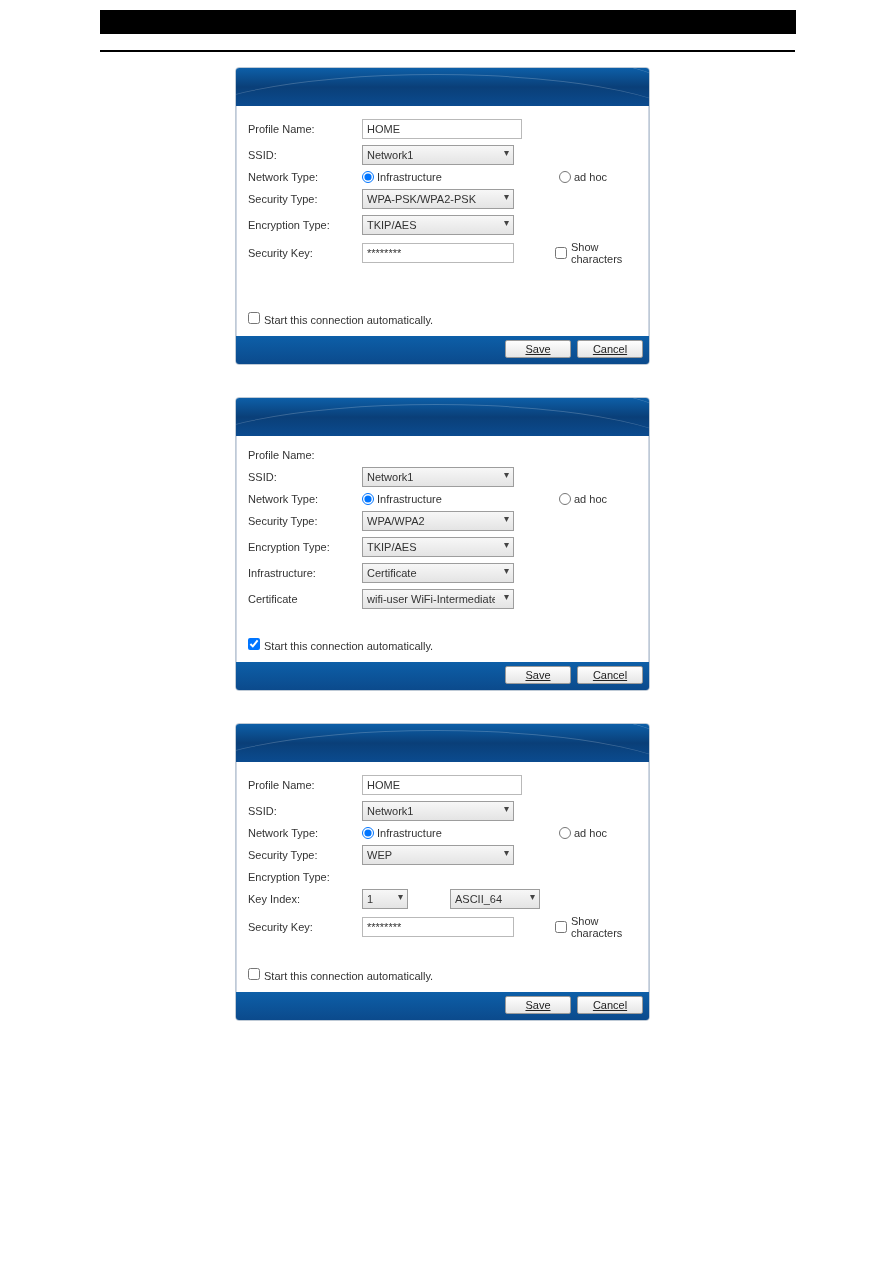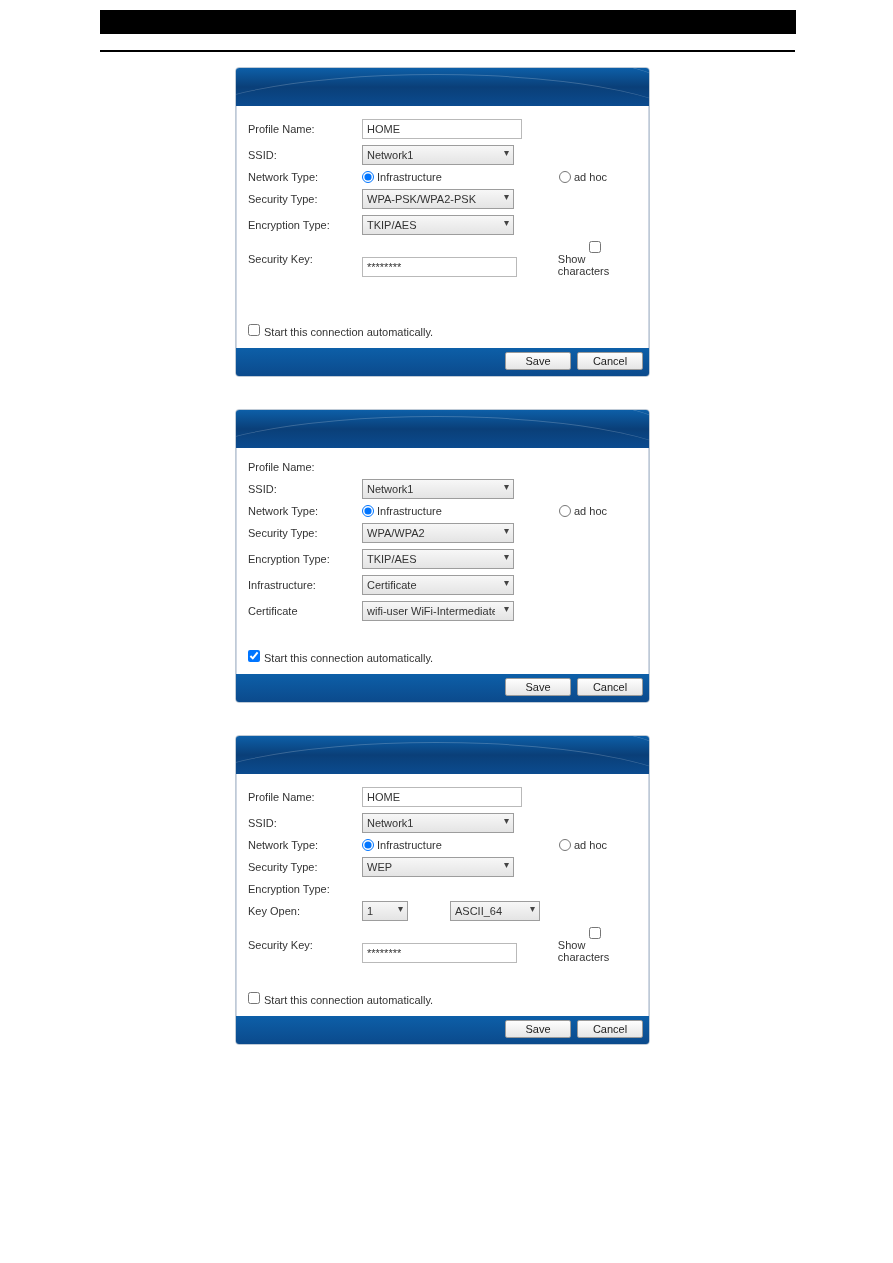--- a/index.html
+++ b/index.html
@@ -79,21 +79,21 @@
   }
   .lbl {
     width: 84px;
     flex: 0 0 84px;
     font-size: 11px;
     color: #333;
   }
   .ctrl {
     flex: 1;
     display: flex;
-    align-items: flex-end;
+    align-items: center;
     gap: 8px;
     padding-left: 10px;
   }
   .txt, .sel {
     height: 20px;
     font-size: 11px;
     font-family: Arial, sans-serif;
     color: #333;
     padding: 1px 4px;
   }
@@ -146,39 +146,39 @@
     font-size: 11px;
     margin-top: 44px;
     margin-bottom: 4px;
   }
   .chk-row.tight { margin-top: 26px; }
   .show-chars {
     display: flex;
     align-items: center;
     font-size: 11px;
     margin-left: 33px;
-    flex-direction: column;
   }
   .panel-foot {
     display: flex;
     justify-content: flex-end;
     gap: 6px;
     padding: 4px 6px 6px;
     background: linear-gradient(#0d5fa8, #0b4a8c);
   }
   .btn {
     width: 66px;
     height: 18px;
     font-size: 11px;
     font-family: Arial, sans-serif;
     background: linear-gradient(#fefefe, #e6e6e6);
     border: 1px solid #9a9a9a;
     border-radius: 2px;
     cursor: pointer;
     color: #222;
+    text-decoration: underline;
   }
 </style>
 </head>
 <body>
 
 <div class="topbar"></div>
 <div class="divider"></div>
 
 <div class="panel-wrap">
   <div class="panel">
@@ -338,21 +338,21 @@
       <div class="row">
         <div class="lbl">Security Type:</div>
         <div class="ctrl">
             <span class="select-wrap"><select class="sel"><option>WEP</option></select></span>
           </div>
       </div>
       <div class="row">
         <div class="lbl">Encryption Type:</div>
       </div>
       <div class="row">
-        <div class="lbl">Key Open:</div>
+        <div class="lbl">Key Index:</div>
         <div class="ctrl">
           <span class="select-wrap"><select class="sel small"><option>1</option></select></span>
           <span style="width:26px"></span>
           <span class="select-wrap"><select class="sel mid"><option>ASCII_64</option></select></span>
         </div>
       </div>
       <div class="row">
         <div class="lbl">Security Key:</div>
         <div class="ctrl">
           <input class="txt" value="********" style="">

